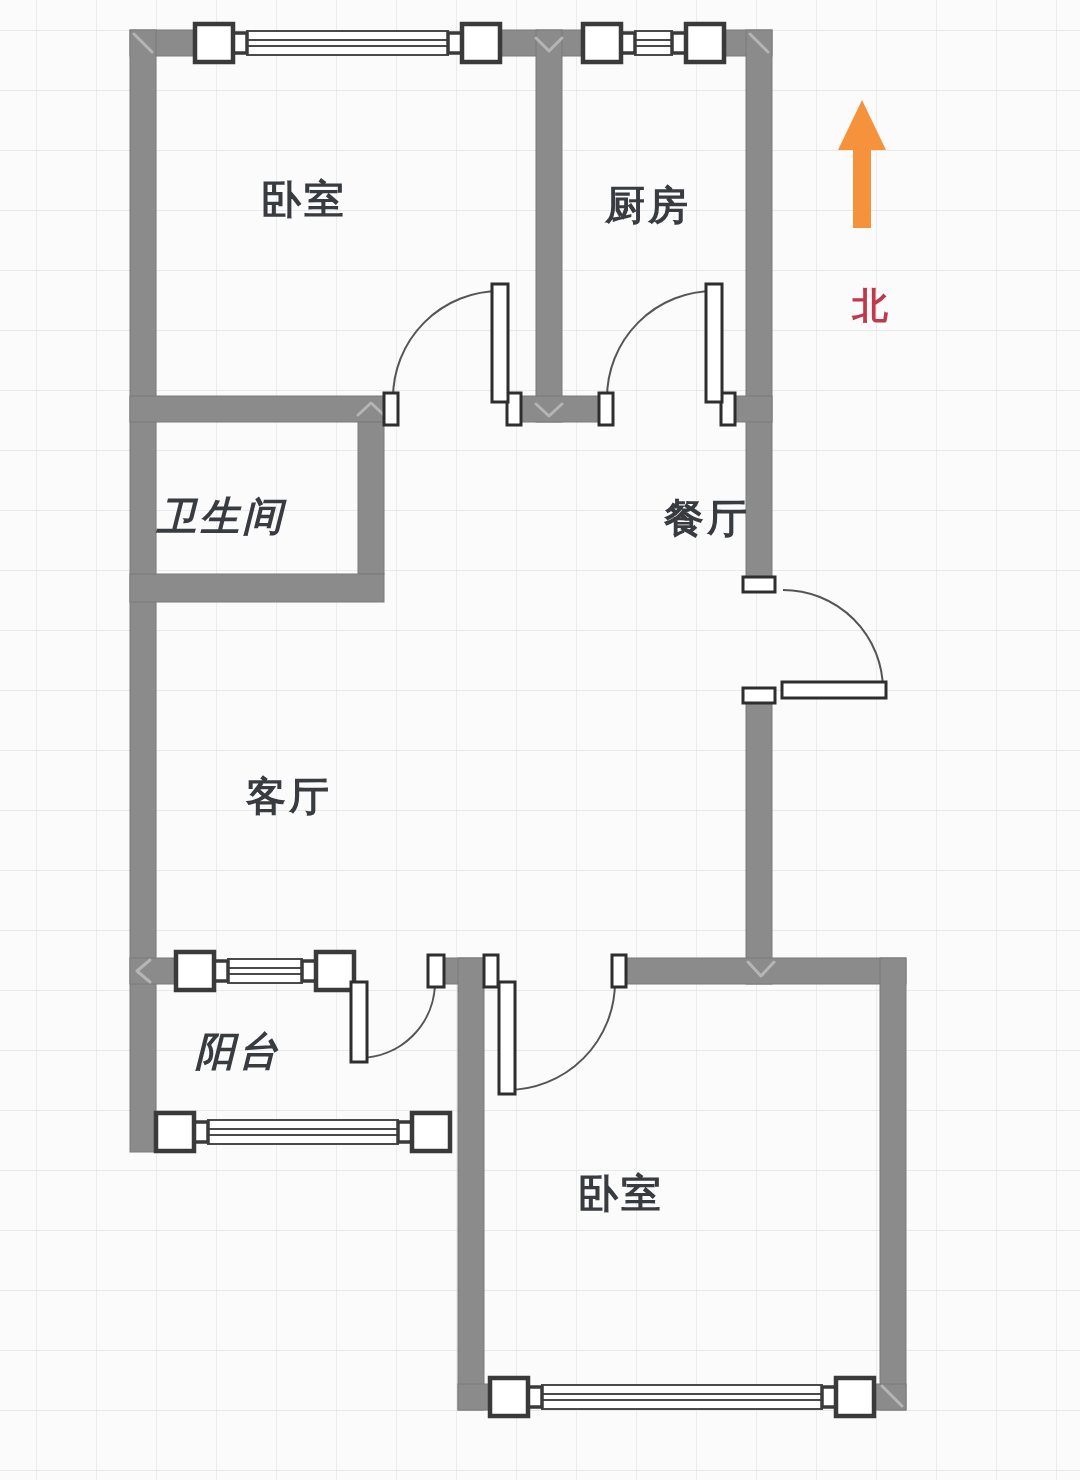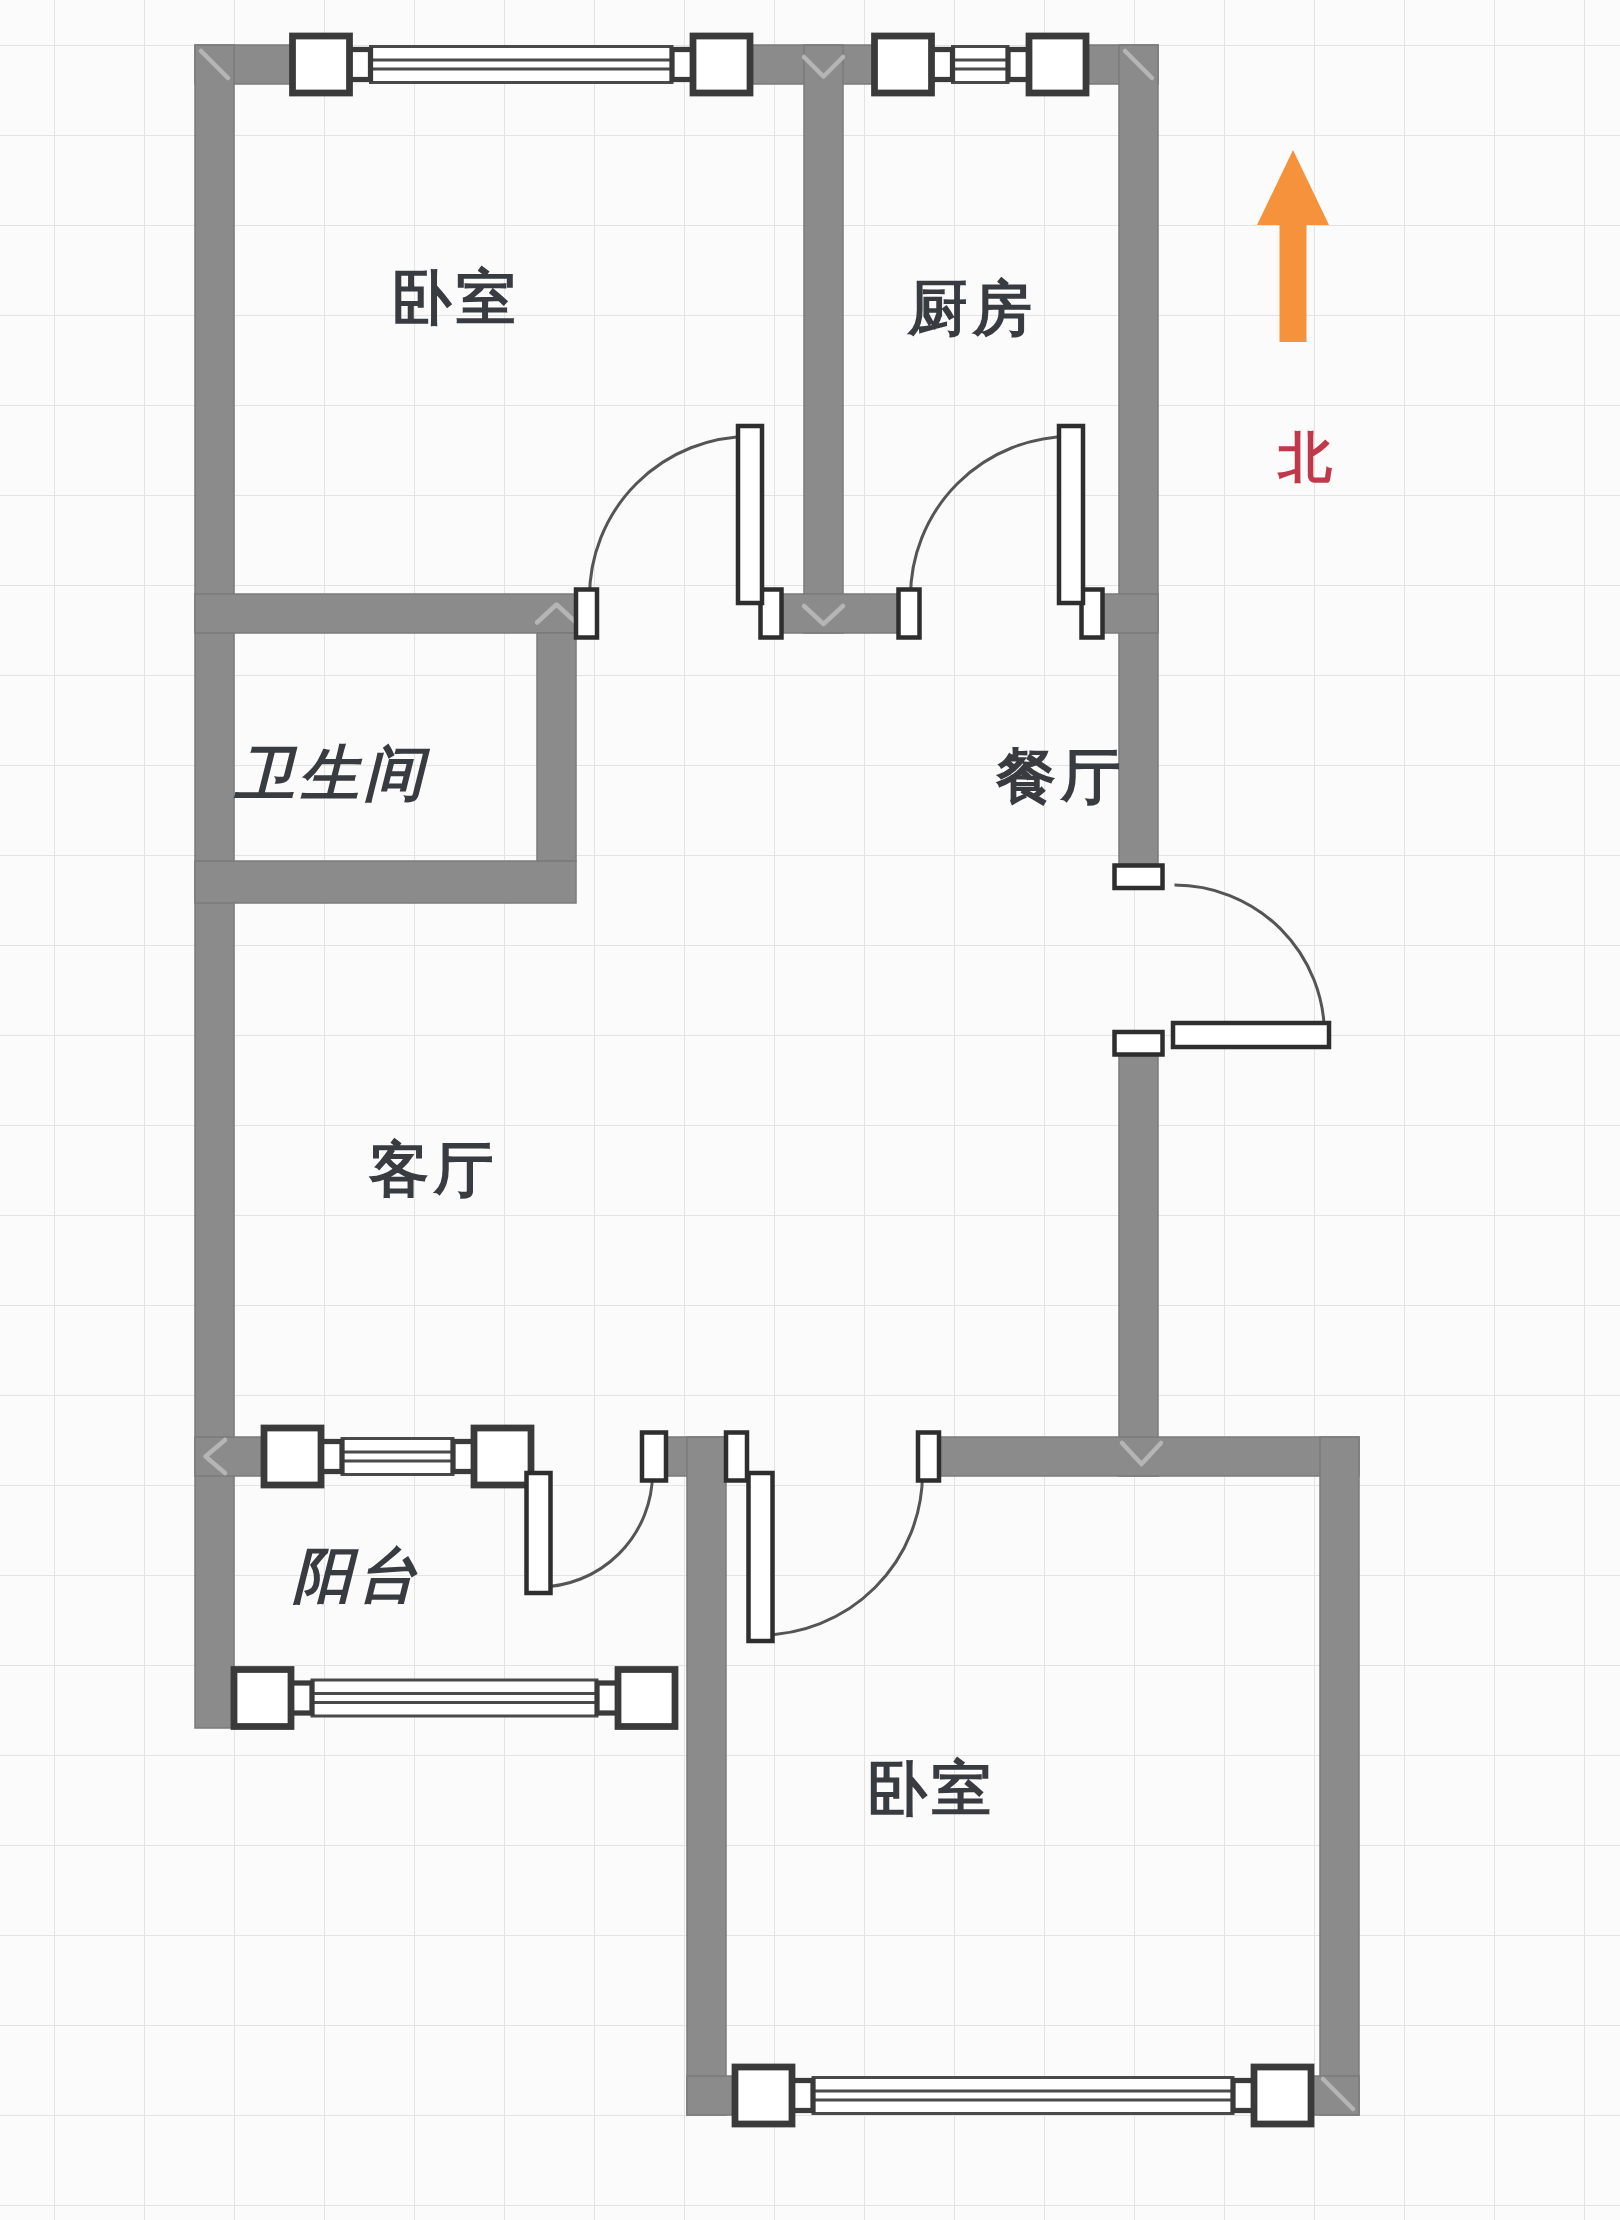--- a/index.html
+++ b/index.html
@@ -162,18 +162,18 @@
     <rect class="panel" x="499" y="982" width="16" height="112"></rect>
   </g>
 
   <polygon points="862,100 886,150 871,150 871,228 853,228 853,150 838,150" fill="#f5923b"></polygon>
 </svg>
 
   <div class="room-label" style="left:304px;top:199px;">卧室</div>
   <div class="room-label" style="left:648px;top:206px;font-family:Liberation Serif, serif;">厨房</div>
   <div class="room-label" style="left:221px;top:516px;font-style:italic;">卫生间</div>
   <div class="room-label" style="left:678px;top:518px;margin-left:29px;">餐厅</div>
-  <div class="room-label" style="left:289px;top:780px;">客厅</div>
+  <div class="room-label" style="left:289px;top:796px;">客厅</div>
   <div class="room-label" style="left:238px;top:1051px;font-style:italic;">阳台</div>
   <div class="room-label" style="left:621px;top:1193px;">卧室</div>
   <div class="north-label" style="left:870px;top:306px;">北</div>
 
 </div>
 
 </body></html>

